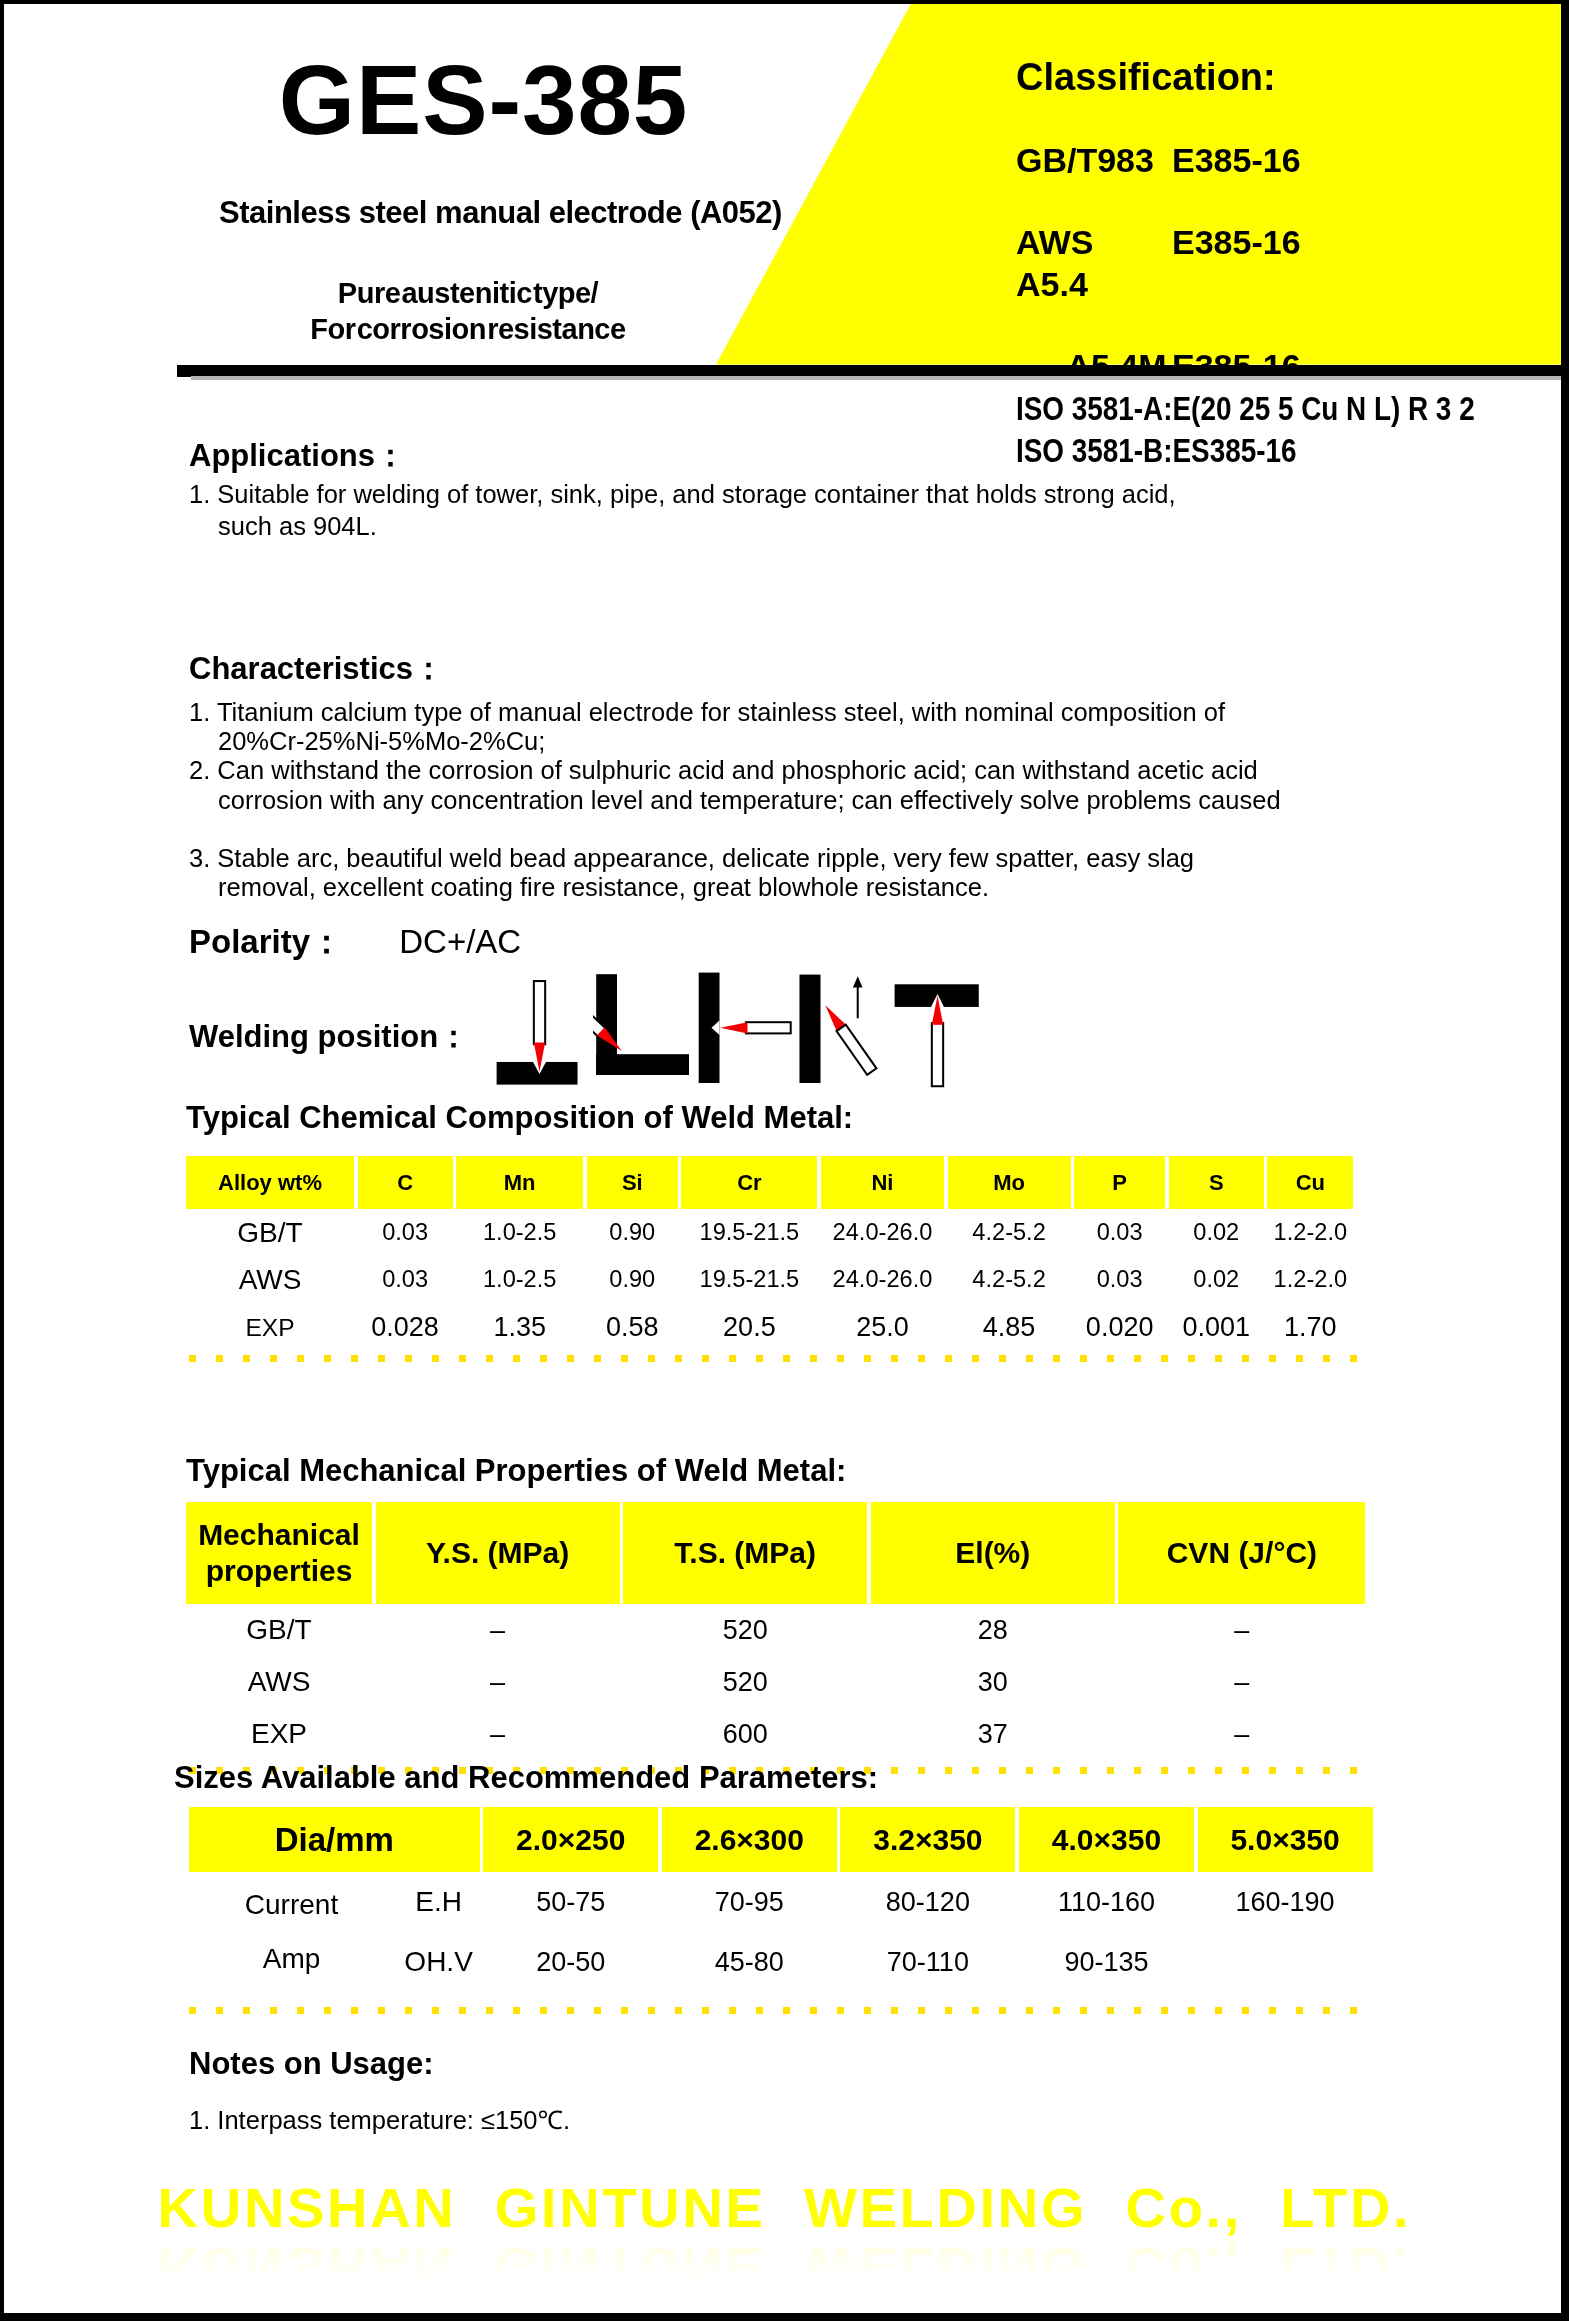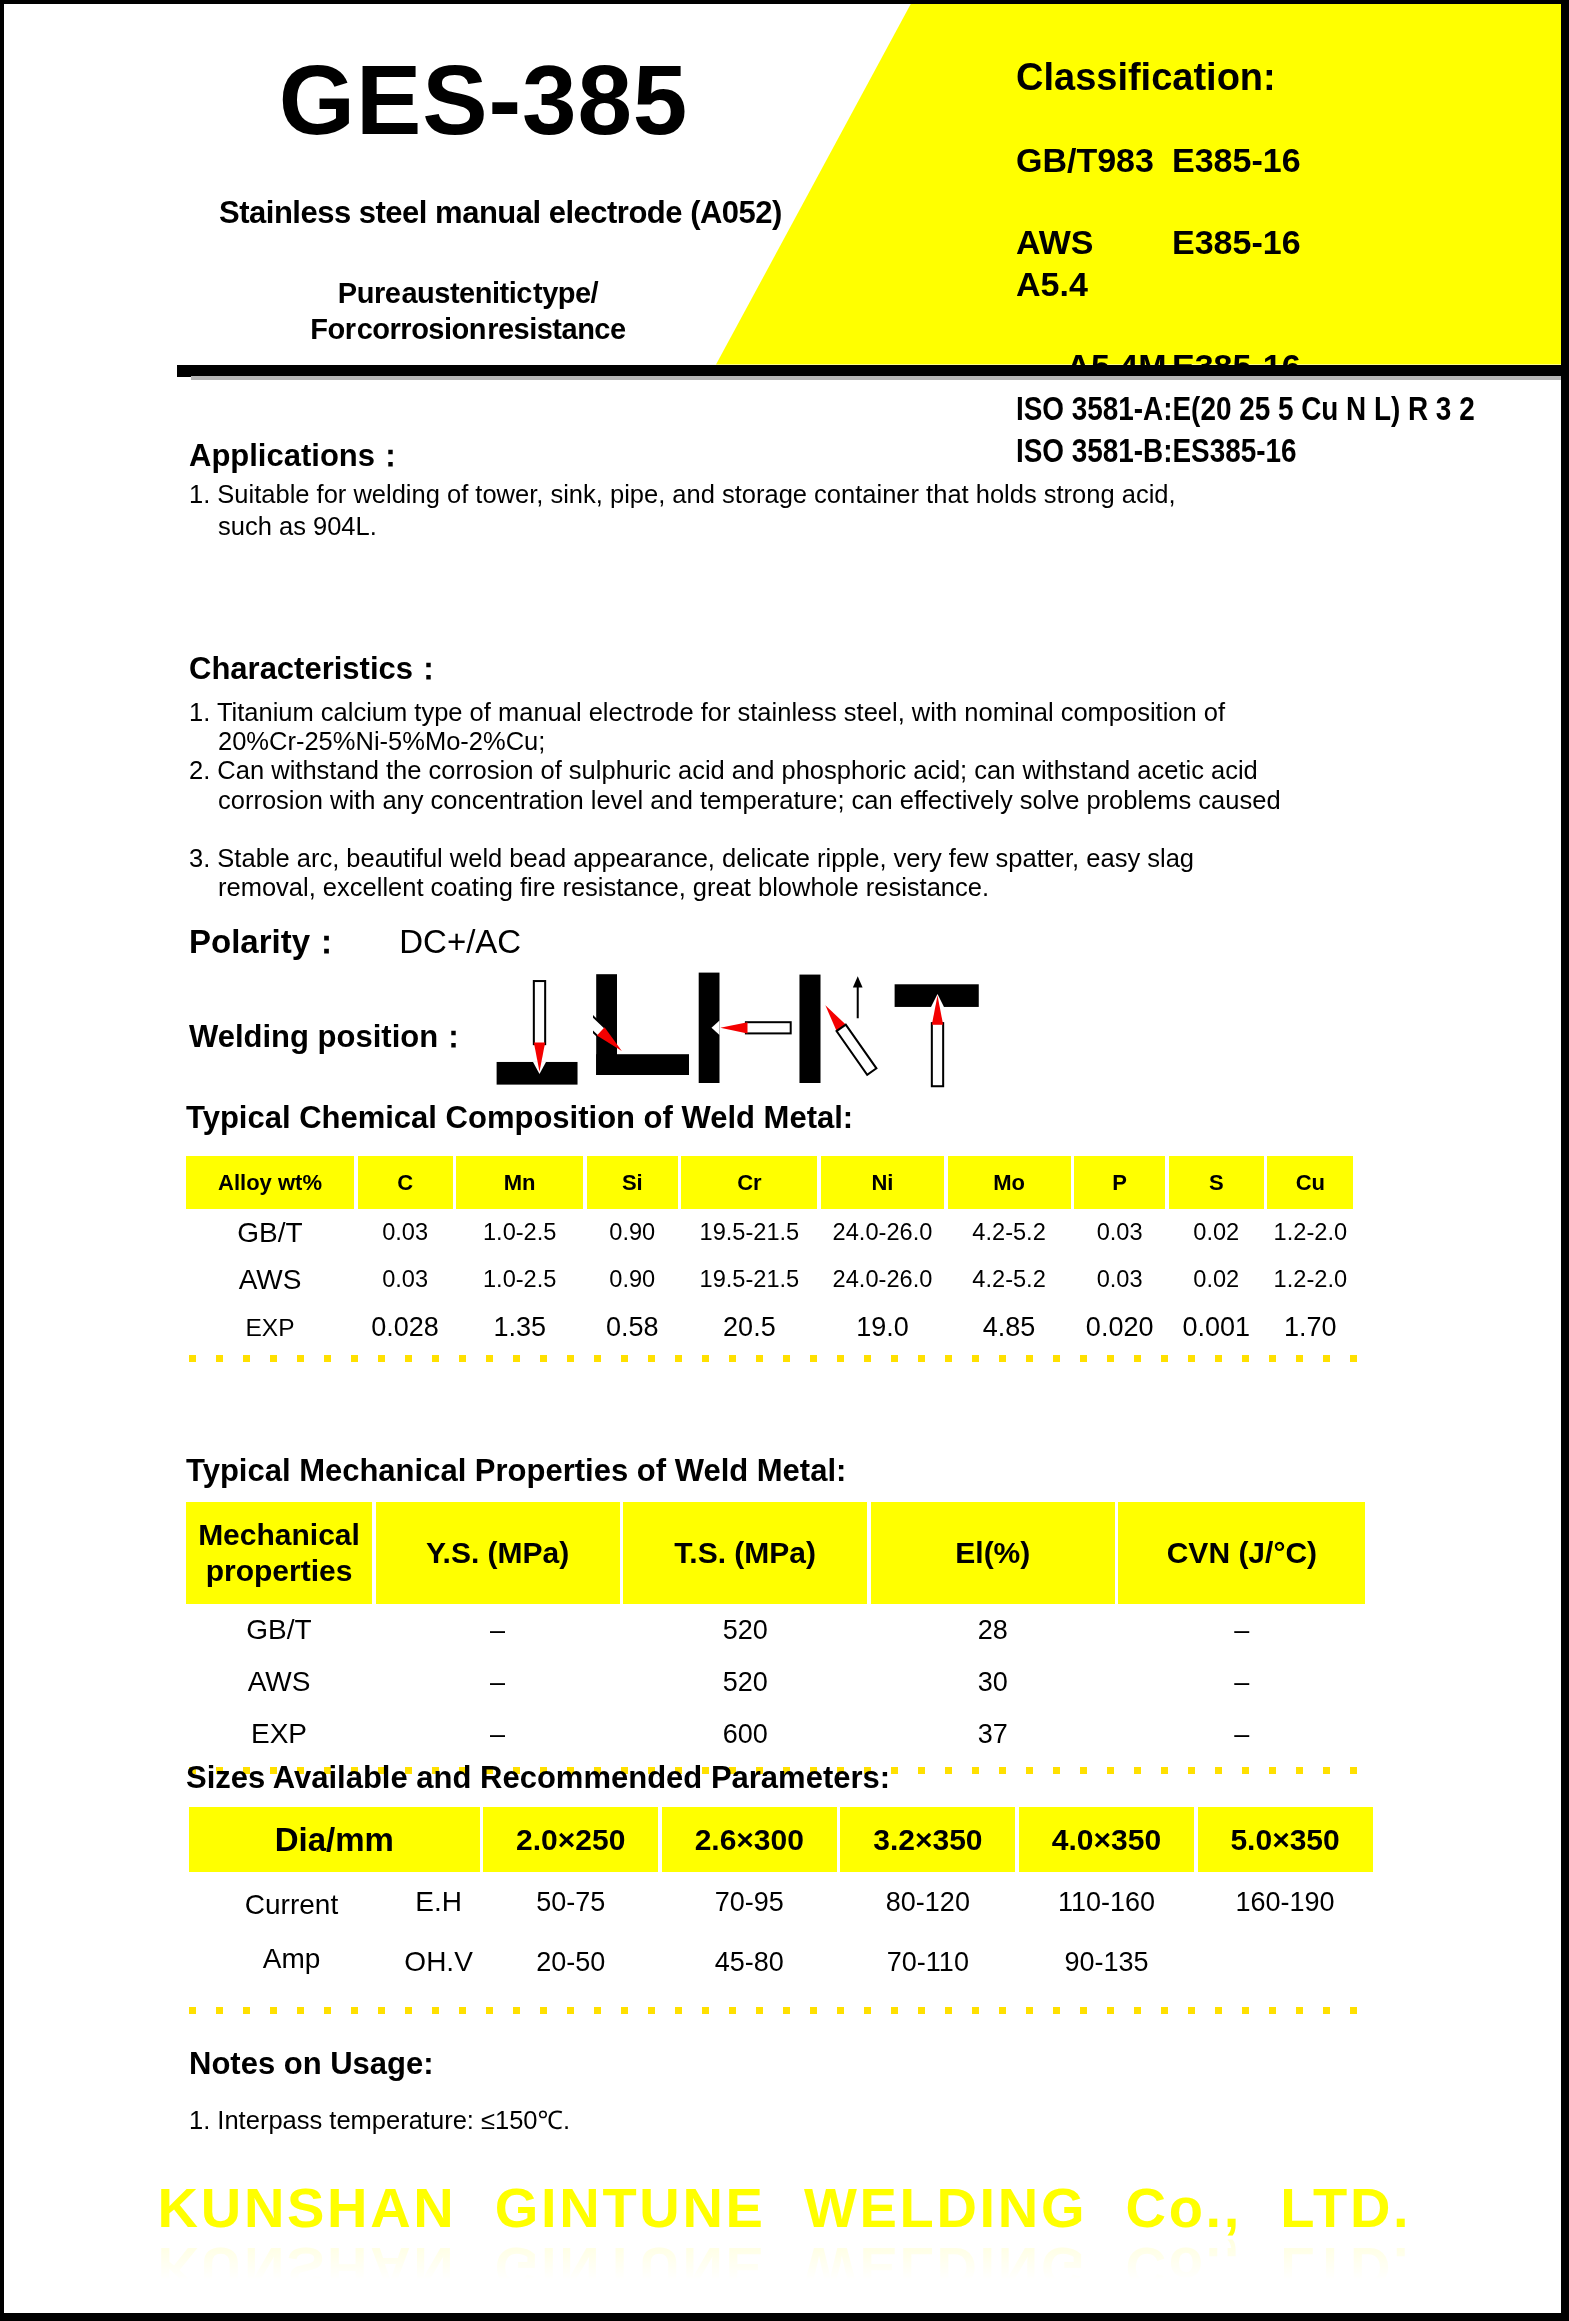--- a/index.html
+++ b/index.html
@@ -200,21 +200,21 @@
     <div class="cell val">4.2-5.2</div>
     <div class="cell val">0.03</div>
     <div class="cell val">0.02</div>
     <div class="cell val">1.2-2.0</div>
 
     <div class="cell explab">EXP</div>
     <div class="cell expval">0.028</div>
     <div class="cell expval">1.35</div>
     <div class="cell expval">0.58</div>
     <div class="cell expval">20.5</div>
-    <div class="cell expval">19.0</div>
+    <div class="cell expval">25.0</div>
     <div class="cell expval">4.85</div>
     <div class="cell expval">0.020</div>
     <div class="cell expval">0.001</div>
     <div class="cell expval">1.70</div>
   </div>
   <div class="abs dots" style="top:1355px;"></div>
 
   <div class="abs sec-heading" style="left:186px;top:1453px;">Typical Mechanical Properties of Weld Metal:</div>
   <div class="abs grid mech">
     <div class="cell th">Mechanical properties</div>
@@ -236,21 +236,21 @@
     <div class="cell val">–</div>
 
     <div class="cell rowlab">EXP</div>
     <div class="cell val">–</div>
     <div class="cell val">600</div>
     <div class="cell val">37</div>
     <div class="cell val">–</div>
   </div>
   <div class="abs dots" style="top:1767px;"></div>
 
-  <div class="abs sec-heading" style="left:186px;top:1762px;transform:translateY(-1.8px);">Sizes Available and Recommended Parameters:</div>
+  <div class="abs sec-heading" style="left:174px;top:1762px;transform:translateY(-1.8px);">Sizes Available and Recommended Parameters:</div>
   <div class="abs grid sizes">
     <div class="cell th corner">Dia/mm</div>
     <div class="cell th">2.0×250</div>
     <div class="cell th">2.6×300</div>
     <div class="cell th">3.2×350</div>
     <div class="cell th">4.0×350</div>
     <div class="cell th">5.0×350</div>
 
     <div class="cell group">
       <div>Current</div>

